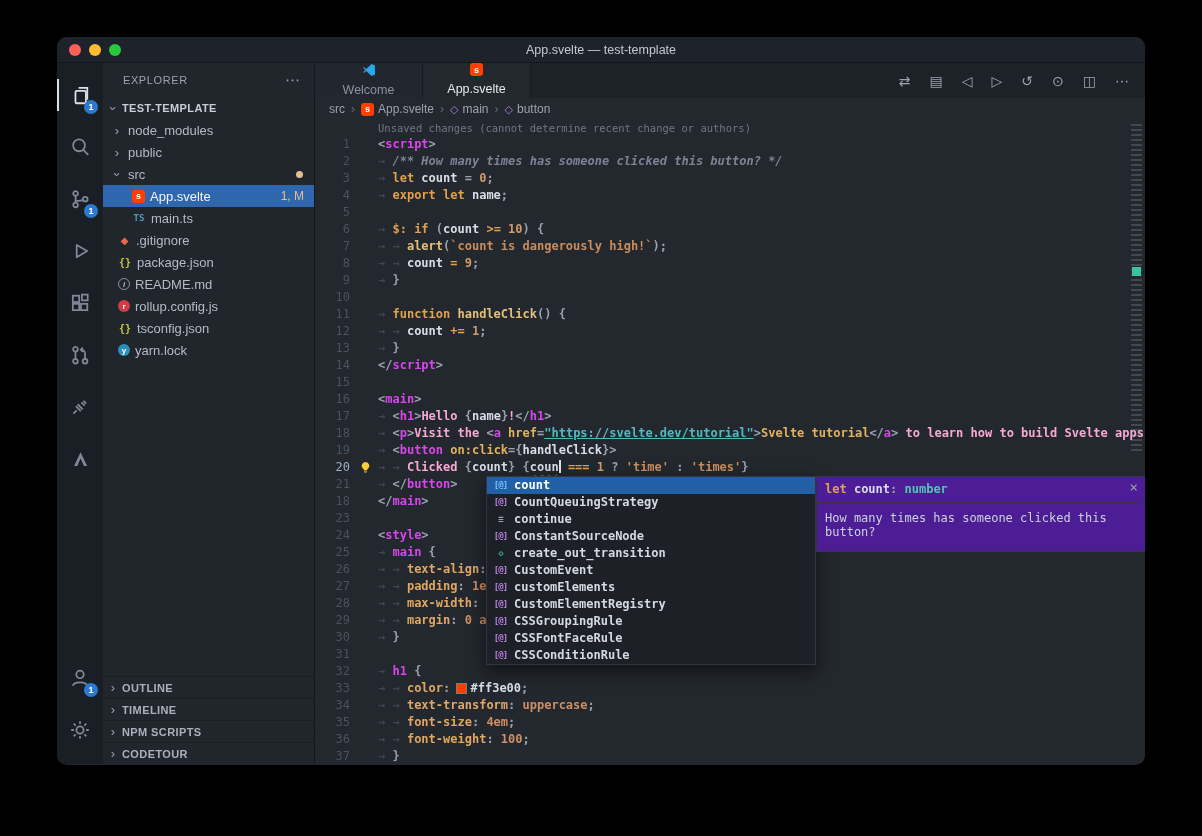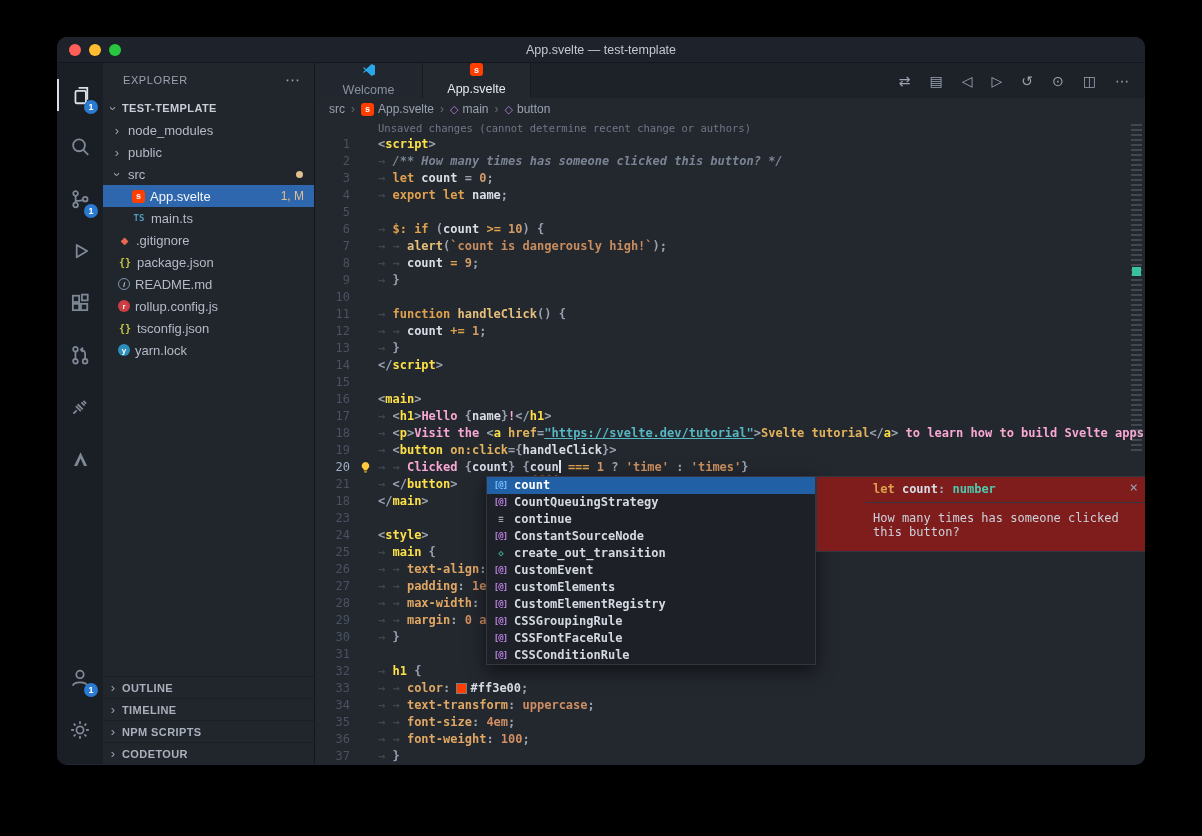--- a/index.html
+++ b/index.html
@@ -74,21 +74,21 @@
 
   .codearea{flex:1;position:relative;overflow:hidden;font-family:"DejaVu Sans Mono",monospace;}
   .codelens{margin-left:63px;height:16px;font-size:10.5px;line-height:16px;color:#6f7887;white-space:nowrap;}
   .line{height:17px;display:flex;white-space:pre;font:600 12px/17px "DejaVu Sans Mono",monospace;position:relative;}
   .ln{flex:0 0 35px;text-align:right;margin-right:28px;color:#4a5262;font-weight:400;}
   .line.active .ln{color:#9fb0c8;}
   .code{flex:1;min-width:0;}
 
   .tk-ws{color:#3d4553;}
   .tk-p{color:#9aa2b1;}
-  .tk-tag{color:#fde047;}
+  .tk-tag{color:#d946ef;}
   .tk-kw{color:#dfa14e;}
   .tk-op{color:#dfa14e;}
   .tk-id{color:#d8dde6;}
   .tk-txt{color:#f9a8d4;}
   .tk-fn{color:#e5c07b;}
   .tk-num{color:#d19a66;}
   .tk-str{color:#c88d5e;}
   .tk-url{color:#56b6c2;text-decoration:underline;}
   .tk-lnk{color:#e2b35c;}
   .tk-cm{color:#7b8494;font-style:italic;}
@@ -106,21 +106,21 @@
   .minimap-content{margin:4px 3px;height:330px;background:repeating-linear-gradient(to bottom,rgba(175,185,200,.22) 0 2px,transparent 2px 5px);}
   .minimap-marker{position:absolute;right:4px;top:147px;width:9px;height:9px;}
 
   
   .suggest{position:absolute;left:171px;top:356px;width:330px;background:#1d2127;border:1px solid #313640;z-index:6;box-shadow:0 6px 16px rgba(0,0,0,.55);}
   .sg-row{height:17px;display:flex;align-items:center;gap:4px;padding:0 4px;font:600 12px/17px "DejaVu Sans Mono",monospace;color:#d4d9e2;cursor:pointer;}
   .sg-row.selected{background:#2160a4;color:#fff;}
   .sg-icon{flex:0 0 19px;text-align:center;font-family:"DejaVu Sans Mono",monospace;font-weight:bold;font-size:9px;letter-spacing:-1px;}
   .sg-label{white-space:nowrap;overflow:hidden;}
 
-  .suggest-docs{position:absolute;left:501px;top:356px;width:330px;background:#7f1d1d;border:1px solid #313640;z-index:6;padding-left:48px;}
+  .suggest-docs{position:absolute;left:501px;top:356px;width:330px;background:#4c1d95;border:1px solid #313640;z-index:6;}
   .docs-sig{padding:4px 8px 5px;font:600 12px/16px "DejaVu Sans Mono",monospace;border-bottom:1px solid #313640;white-space:nowrap;}
   .docs-body{padding:8px 8px 12px;font-size:12px;color:#ccd2db;}
   .docs-close{position:absolute;right:7px;top:2px;color:#9aa3b1;font-size:14px;cursor:pointer;}
 </style>
 </head>
 <body>
 
 <div class="window">
 
   <div class="titlebar">

